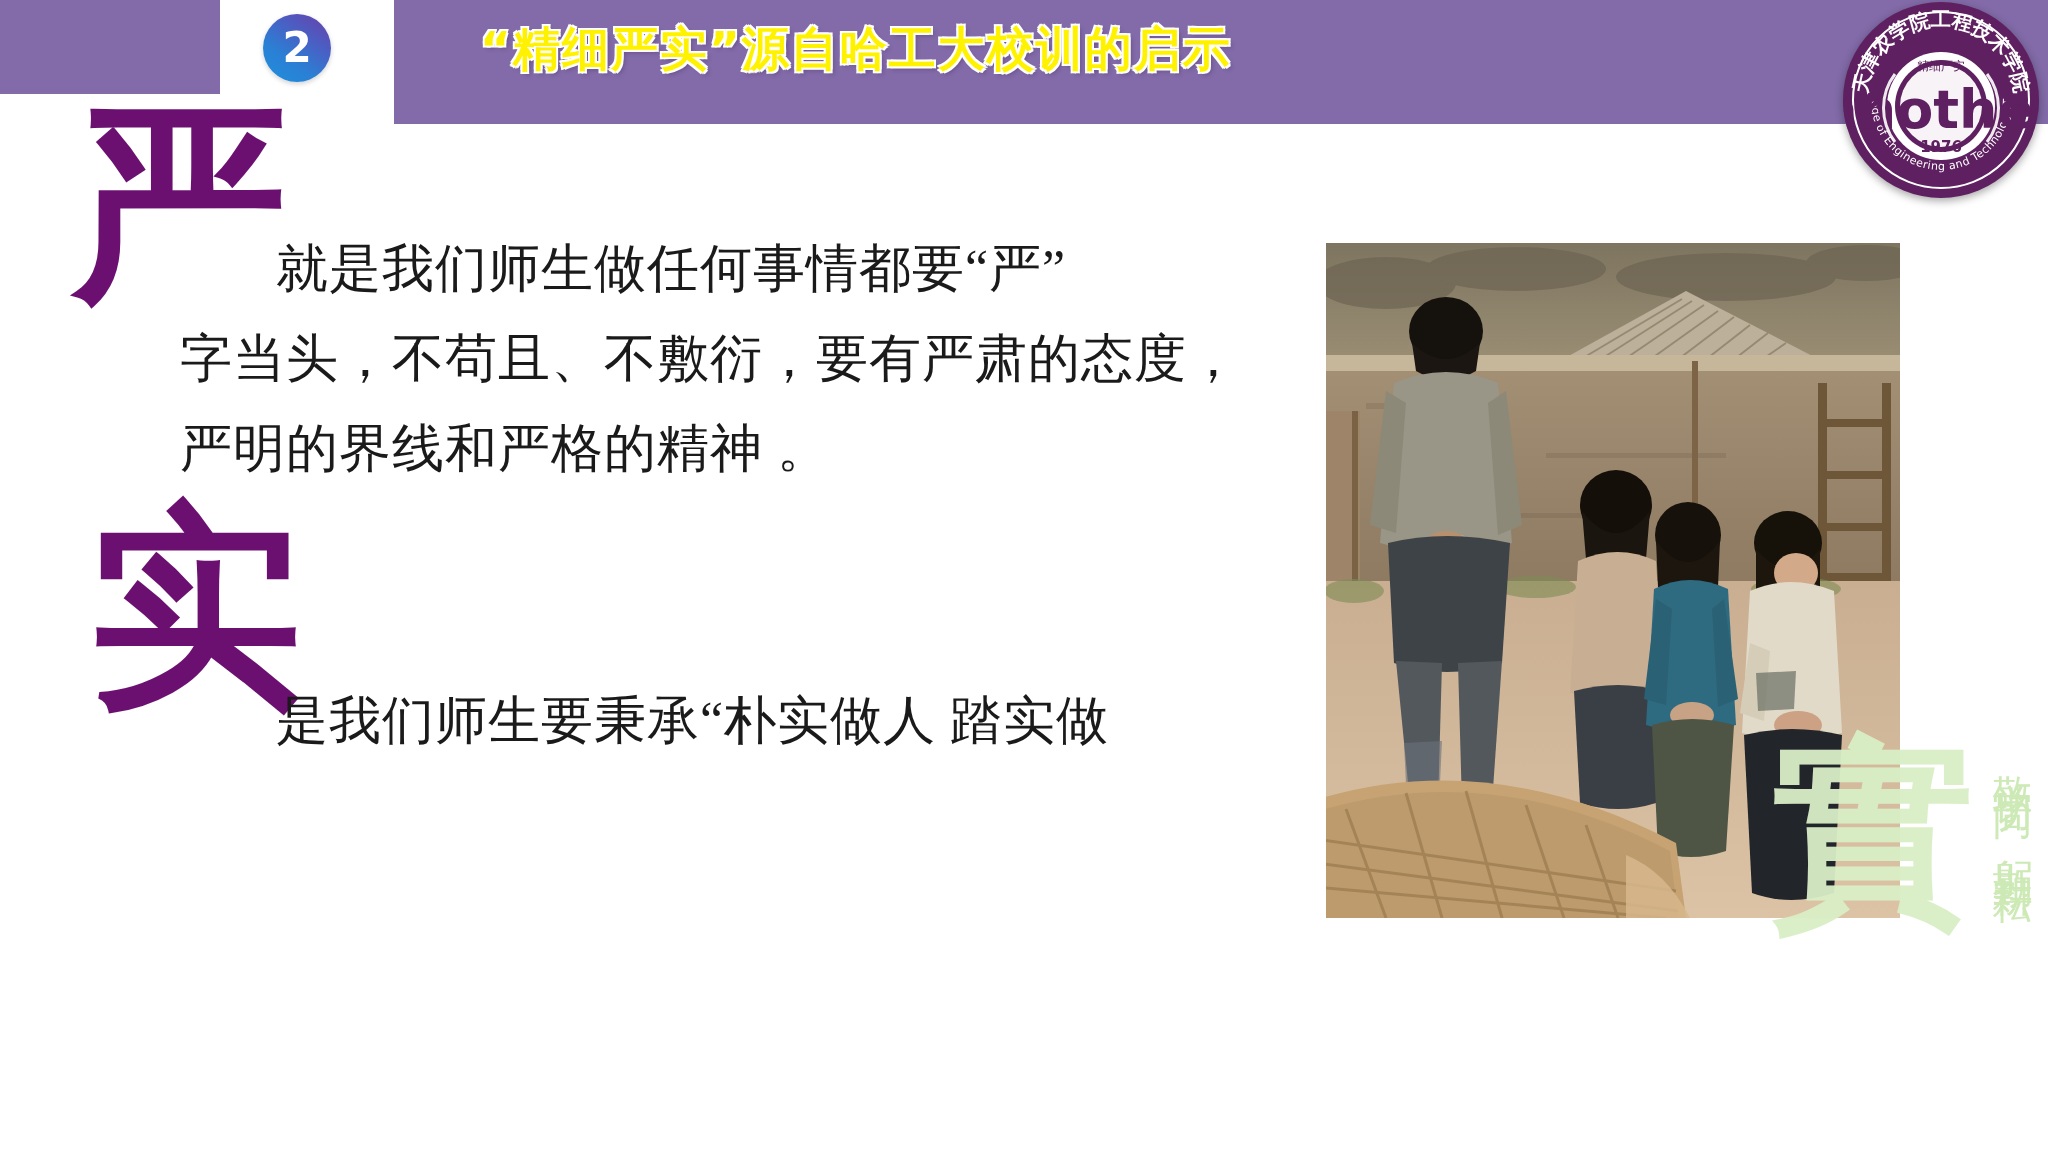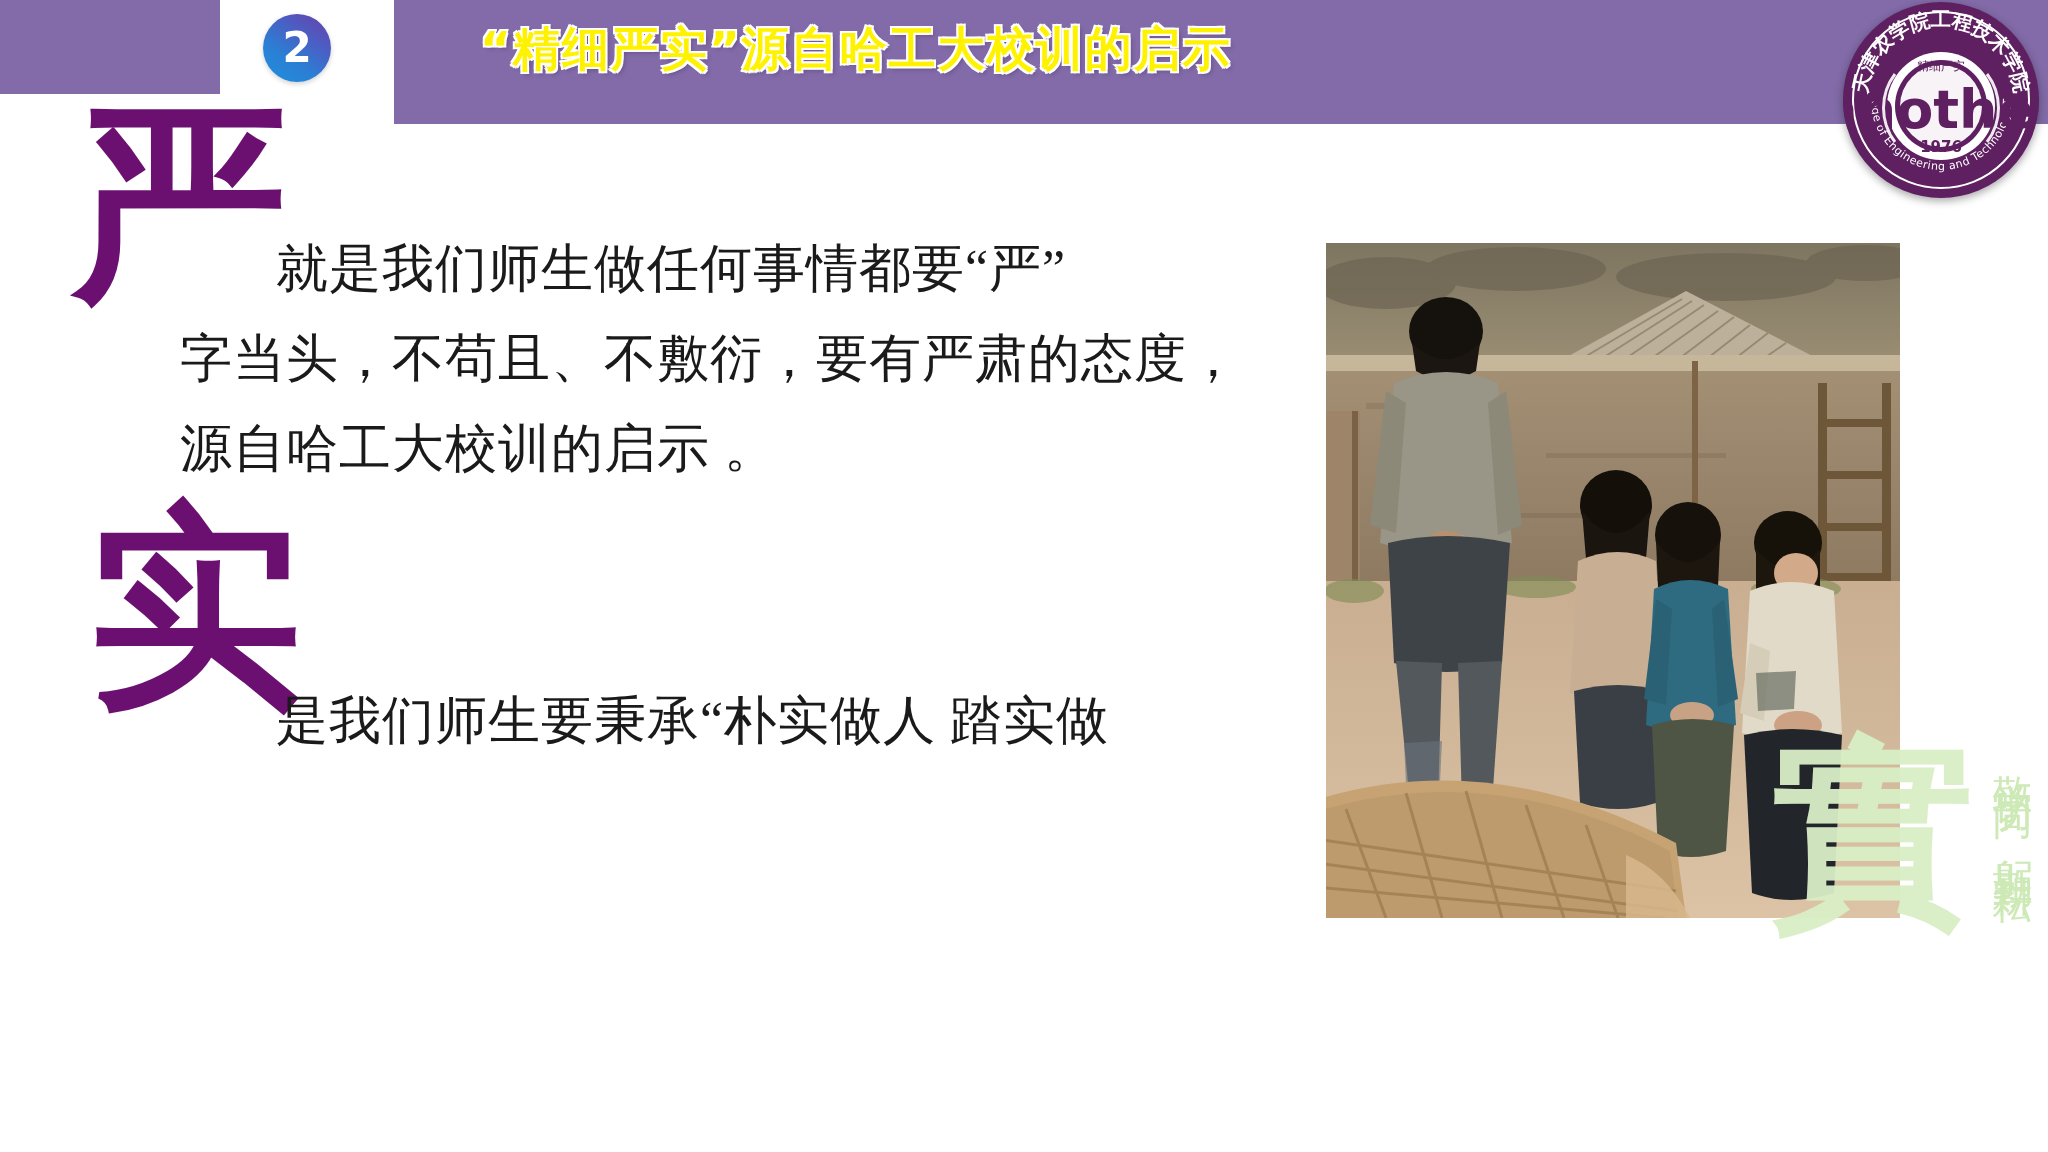--- a/index.html
+++ b/index.html
@@ -218,21 +218,21 @@
         <path d="M 52 72 A 56 56 0 0 0 52 140"></path>
         <path d="M 144 72 A 56 56 0 0 1 144 140"></path>
       </g>
     </svg>
   </div>
 
   <div class="big-char big-char-yan">严</div>
   <div class="body-text para-yan">
     <span class="tline">就是我们师生做任何事情都要“严”</span>
     <span class="tline">字当头，不苟且、不敷衍，要有严肃的态度，</span>
-    <span class="tline">源自哈工大校训的启示 。</span>
+    <span class="tline">严明的界线和严格的精神 。</span>
   </div>
 
   <div class="big-char big-char-shi">实</div>
   <div class="body-text para-shi">
     <span class="tline">是我们师生要秉承“朴实做人 踏实做</span>
   </div>
 
   <div class="photo">
     <svg viewBox="0 0 574 675" xmlns="http://www.w3.org/2000/svg">
       <defs>

